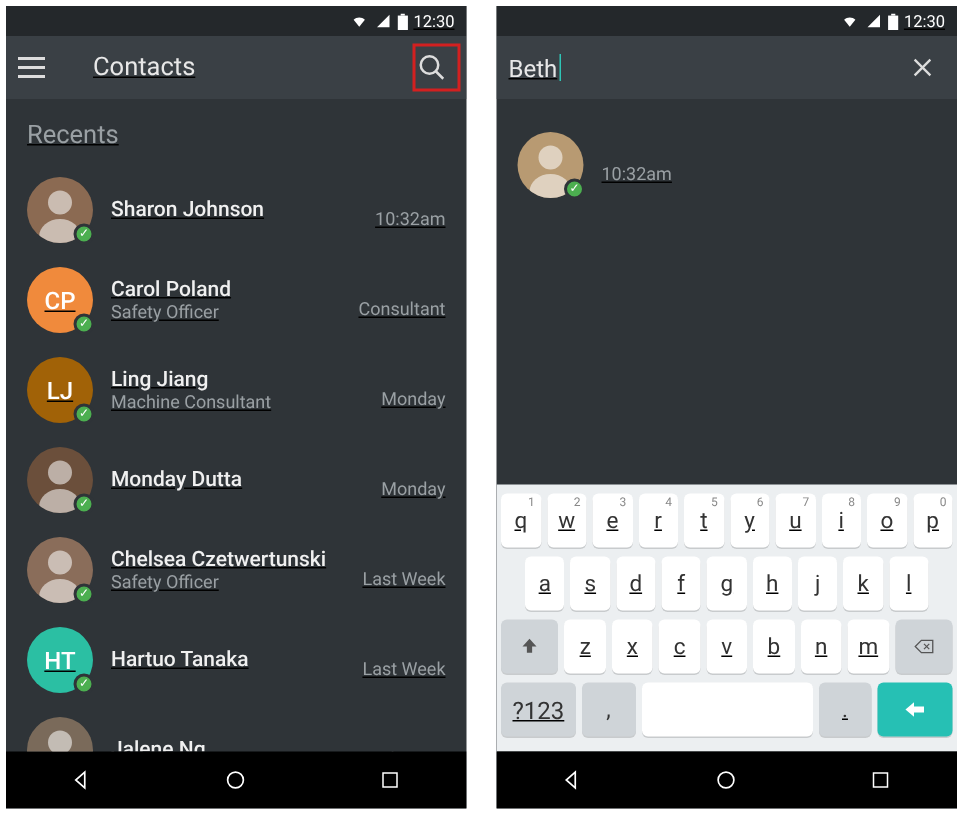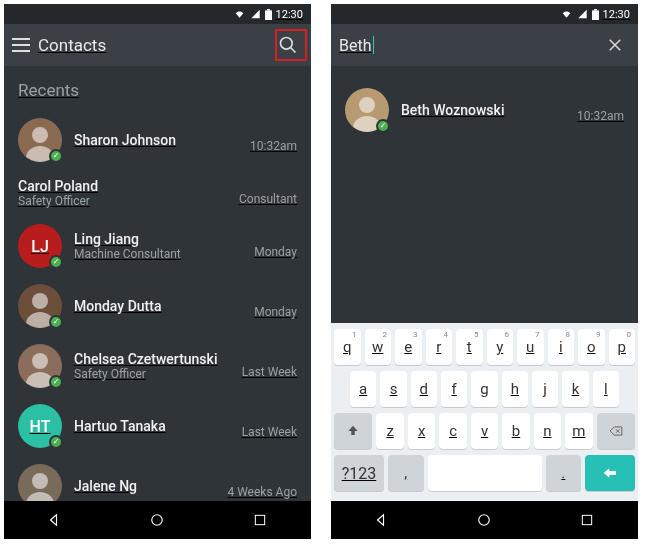--- a/index.html
+++ b/index.html
@@ -33,21 +33,21 @@
     font-size: 11px;
   }
   .status-icon { display: inline-flex; }
   
   .appbar {
     height: 42px;
     background: #3a4045;
     display: flex;
     align-items: center;
     padding: 0 8px;
-    gap: 4px;
+    gap: 28px;
     color: #f0f0f0;
     position: relative;
   }
   .hamburger { width: 22px; height: 22px; display:flex; flex-direction:column; justify-content:center; gap:4px; cursor:pointer;}
   .hamburger span { height:2px; background:#ddd; width:18px; }
   .appbar-title { font-size: 17px; font-weight:400; color:#e8e8e8; flex:1;}
   .search-btn {
     width: 30px; height: 30px; display:flex; align-items:center; justify-content:center; cursor:pointer;
     position: relative;
   }
@@ -202,29 +202,33 @@
   </div>
         <div class="presence"></div>
       </div>
       <div class="contact-info">
         <div class="contact-name">Sharon Johnson</div>
 
       </div>
       <div class="contact-time">10:32am</div>
         </div>
         <div class="contact-row">
+      <div class="avatar-wrap">
+        <div class="avatar" style="background:#f08a3c">CP</div>
+        <div class="presence"></div>
+      </div>
       <div class="contact-info">
         <div class="contact-name">Carol Poland</div>
         <div class="contact-sub">Safety Officer</div>
       </div>
       <div class="contact-time">Consultant</div>
         </div>
         <div class="contact-row">
       <div class="avatar-wrap">
-        <div class="avatar" style="background:#b91c1c">LJ</div>
+        <div class="avatar" style="background:#a16207">LJ</div>
         <div class="presence"></div>
       </div>
       <div class="contact-info">
         <div class="contact-name">Ling Jiang</div>
         <div class="contact-sub">Machine Consultant</div>
       </div>
       <div class="contact-time">Monday</div>
         </div>
         <div class="contact-row">
       <div class="avatar-wrap">
@@ -345,24 +349,20 @@
     <div id="right-contacts" style="padding-top:14px;">
         <div class="contact-row">
       <div class="avatar-wrap">
         <div class="avatar" style="background:#b89a72">
     <svg viewBox="0 0 44 44">
                 <circle cx="22" cy="17" r="8" fill="rgba(255,255,255,0.55)"></circle>
                 <ellipse cx="22" cy="40" rx="14" ry="12" fill="rgba(255,255,255,0.55)"></ellipse>
               </svg>
   </div>
         <div class="presence"></div>
-      </div>
-      <div class="contact-info">
-        <div class="contact-name">Beth Woznowski</div>
-
       </div>
       <div class="contact-time">10:32am</div>
         </div>
       </div>
   </div>
 
   <div class="keyboard">
     <div class="krow" id="krow1">
         <div class="key"><span class="hint">1</span>q</div>
         <div class="key"><span class="hint">2</span>w</div>

